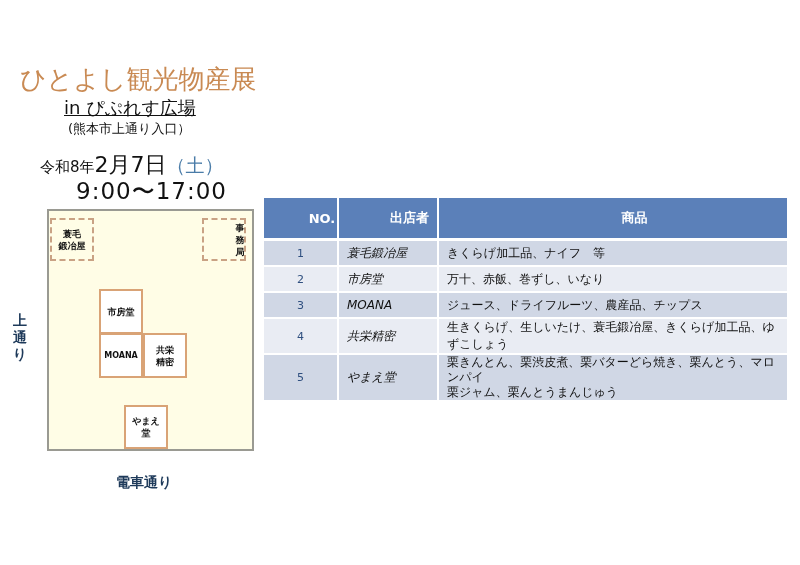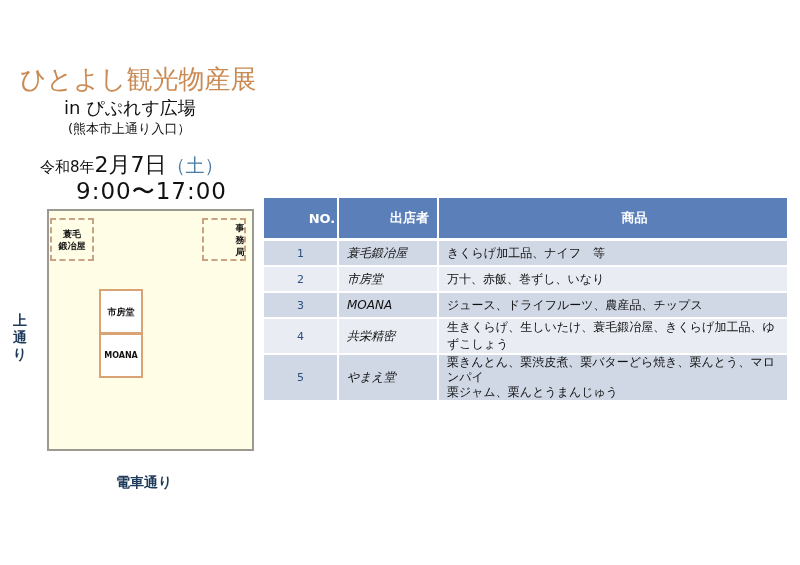--- a/index.html
+++ b/index.html
@@ -1,20 +1,20 @@
 <!DOCTYPE html>
 <html><head>
   <meta charset="utf-8">
   <style>
     html, body { margin:0; padding:0; }
     body { width:800px; height:565px; background:#ffffff; position:relative; overflow:hidden;
            font-family:"DejaVu Sans","Liberation Sans",sans-serif; color:#111; }
     .abs { position:absolute; }
     .title { left:20px; top:62px; font-size:26px; color:#c98a53; letter-spacing:0px; white-space:nowrap; }
-    .subtitle { left:64px; top:96px; font-size:18px; color:#111; white-space:nowrap; }
+    .subtitle { left:64px; top:96px; font-size:18px; color:#111; white-space:nowrap;text-decoration:underline; }
     .location { left:68px; top:120px; font-size:13px; color:#111; white-space:nowrap; }
     .date { left:40px; top:150px; white-space:nowrap; color:#111; }
     .date .small { font-size:15px; }
     .date .big { font-size:22px; }
     .date .dow { font-size:19px; color:#4a7ca8; }
     .time { left:76px; top:176px; font-size:23px; letter-spacing:1px; white-space:nowrap; color:#111; }
 
     .map { left:47px; top:209px; width:207px; height:242px; background:#fffde6;
            border:2px solid #9a9a92; box-sizing:border-box; }
     .booth { position:absolute; background:#ffffff; border:2px solid #d9a376; box-sizing:border-box;
@@ -61,20 +61,26 @@
     </div>
   <div class="booth dashed" style="left:153px; top:7px; width:44px; height:43px;padding-left:32px;">
       <span class="bl">事務局</span>
     </div>
   <div class="booth" style="left:50px; top:78px; width:44px; height:45px;">
       <span class="bl">市房堂</span>
     </div>
   <div class="booth" style="left:50px; top:122px; width:44px; height:45px; font-size:8px;">
       <span class="bl">MOANA</span>
     </div>
+  <div class="booth" style="left:94px; top:122px; width:44px; height:45px;">
+      <span class="bl">共栄<br>精密</span>
+    </div>
+  <div class="booth" style="left:75px; top:194px; width:44px; height:44px;">
+      <span class="bl">やまえ<br>堂</span>
+    </div>
 </div>
 
 <div class="abs road-h">電車通り</div>
 
 <table class="shops">
   <thead>
     <tr>
       <th class="no-h">NO.</th>
       <th>出店者</th>
       <th>商品</th>

